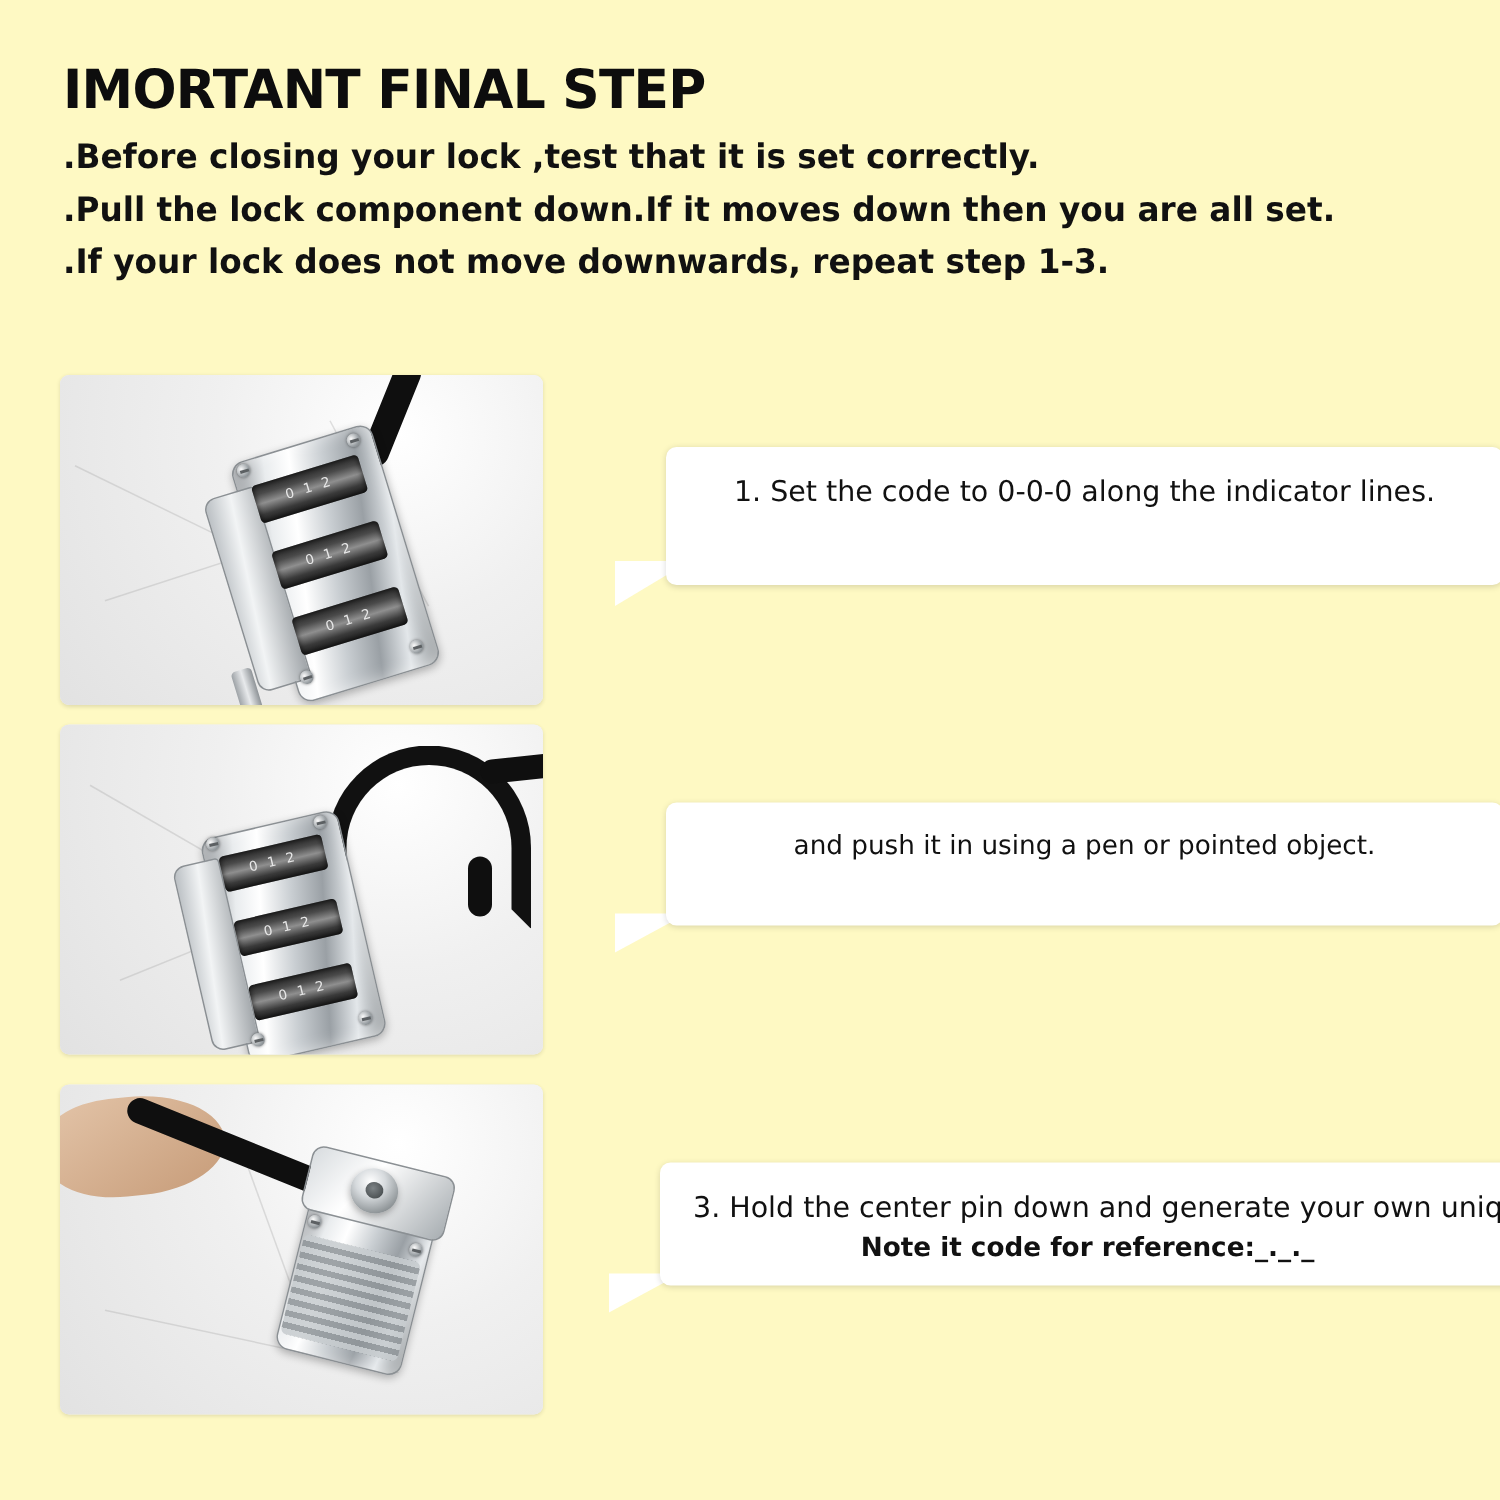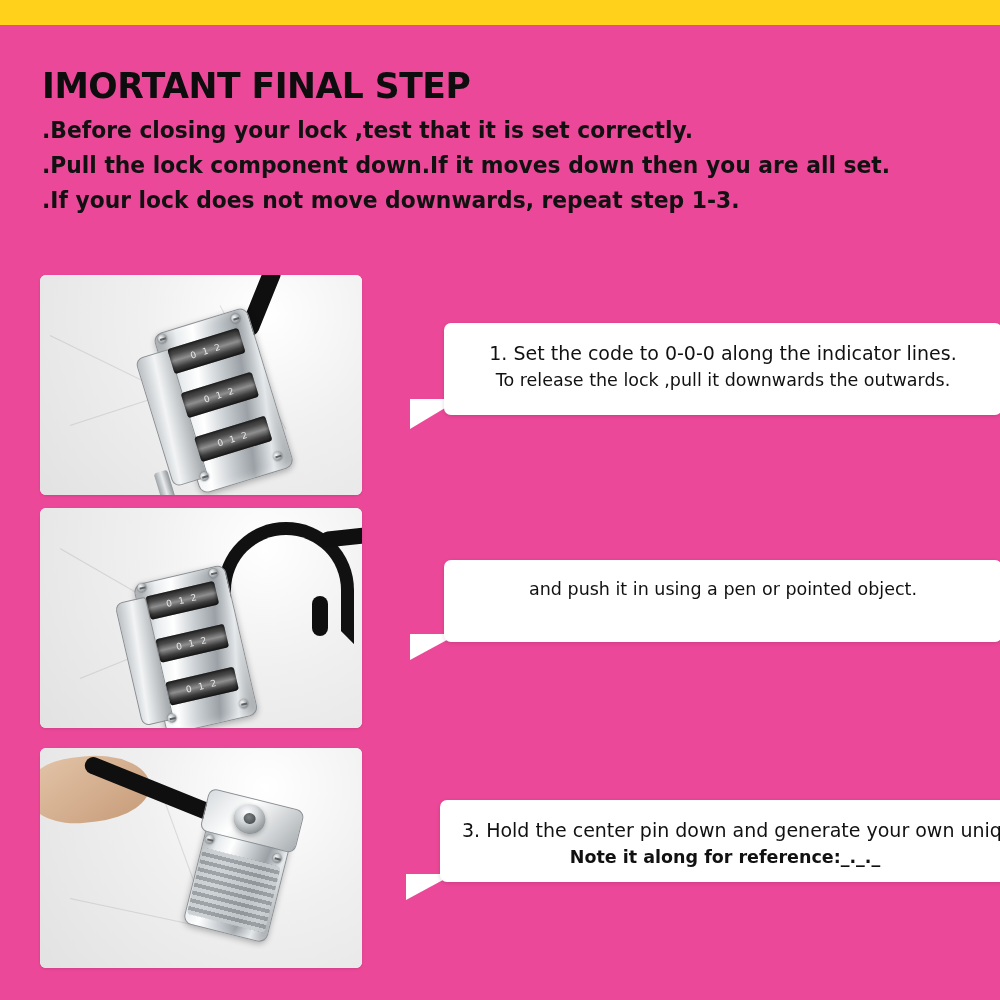--- a/index.html
+++ b/index.html
@@ -10,22 +10,21 @@
     width: 1000px;
     height: 1000px;
     background: #FFD11A;
     font-family: "Liberation Sans", sans-serif;
     overflow: hidden;
     position: relative;
   }
   .page {
     position: absolute;
     inset: 0;
-    background: #ec4899;
-    margin-top: 25px;
+    background: #fef9c3;
   }
 
   
   .header {
     position: absolute;
     left: 42px;
     top: 42px;
     width: 920px;
   }
   .title {
@@ -238,21 +237,20 @@
         </div>
 
         <div style="position:absolute;left:118px;top:196px;width:14px;height:32px;background:linear-gradient(90deg,#9ea3a7,#e8eaec,#8e9397);transform:rotate(-17deg);border-radius:3px;"></div>
       </div>
     </div>
 
     <div class="tail tail-1"></div>
 
     <div class="bubble b1">
       <p class="num">1. Set the code to 0-0-0 along the indicator lines.</p>
-      <p>To release the lock ,pull it downwards the outwards.</p>
     </div>
   </div>
 
   <div class="row row-2">
 
     <div class="photo">
       <div class="photo-inner">
         <div class="crease" style="left:20px; top:40px; width:180px; transform:rotate(30deg);"></div>
         <div class="crease" style="left:40px; top:170px; width:150px; transform:rotate(-22deg);"></div>
 
@@ -303,17 +301,17 @@
           <div class="screw" style="left:82px; top:48px;"></div>
           <div style="position:absolute;left:12px;top:60px;width:80px;height:68px;background:repeating-linear-gradient(180deg,#c6cbce 0 4px,#8e9498 4px 8px);border-radius:4px;opacity:0.85;"></div>
         </div>
       </div>
     </div>
 
     <div class="tail tail-3"></div>
 
     <div class="bubble b3">
       <p class="num">3. Hold the center pin down and generate your own unique code.</p>
-      <p class="bold">Note it along for reference:_._._</p>
+      <p class="bold">Note it code for reference:_._._</p>
     </div>
   </div>
 
 </div>
 
 </body></html>

